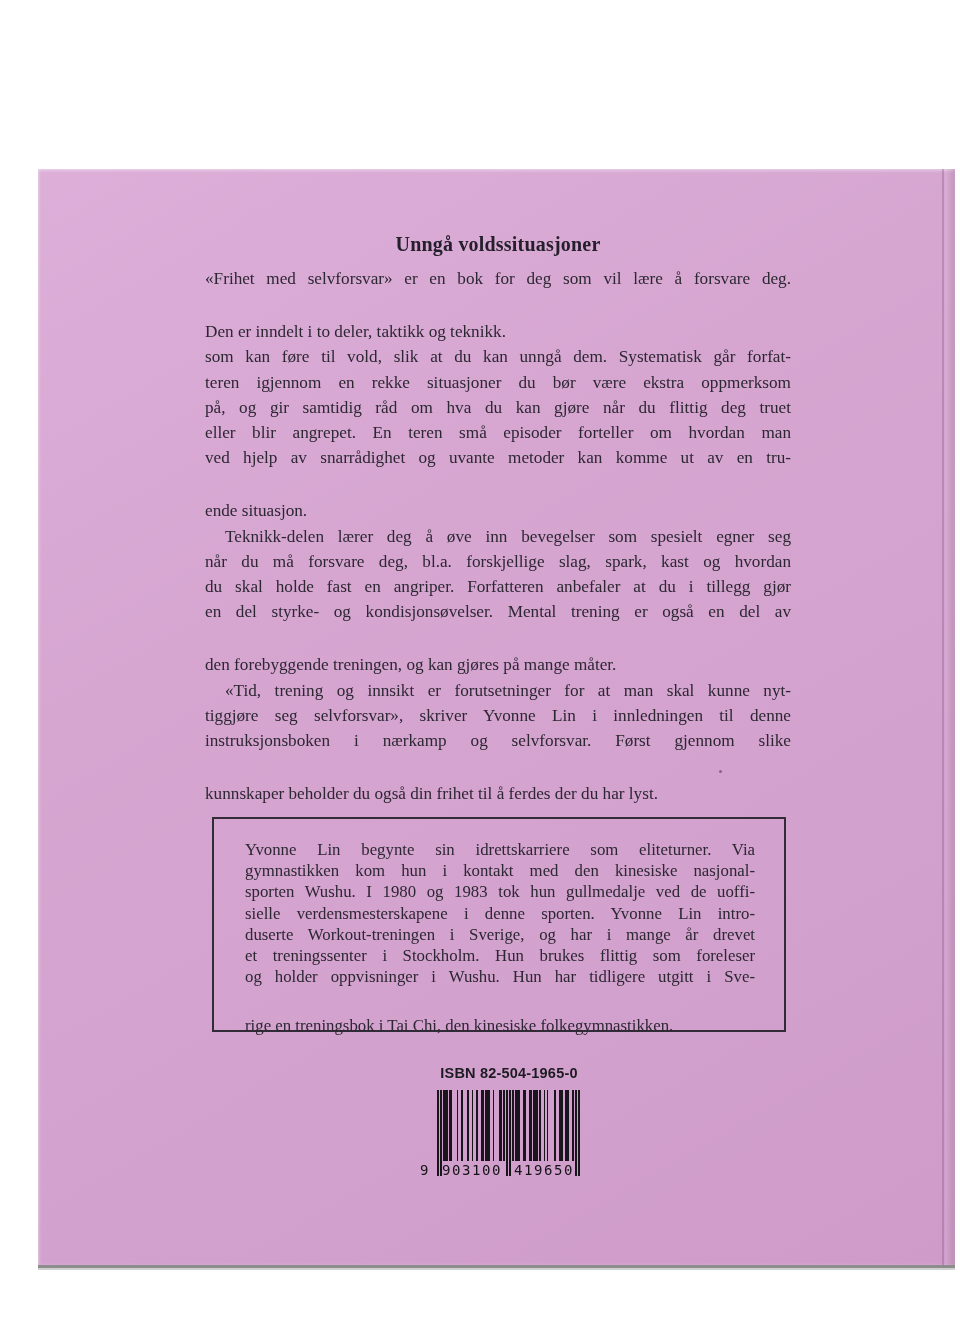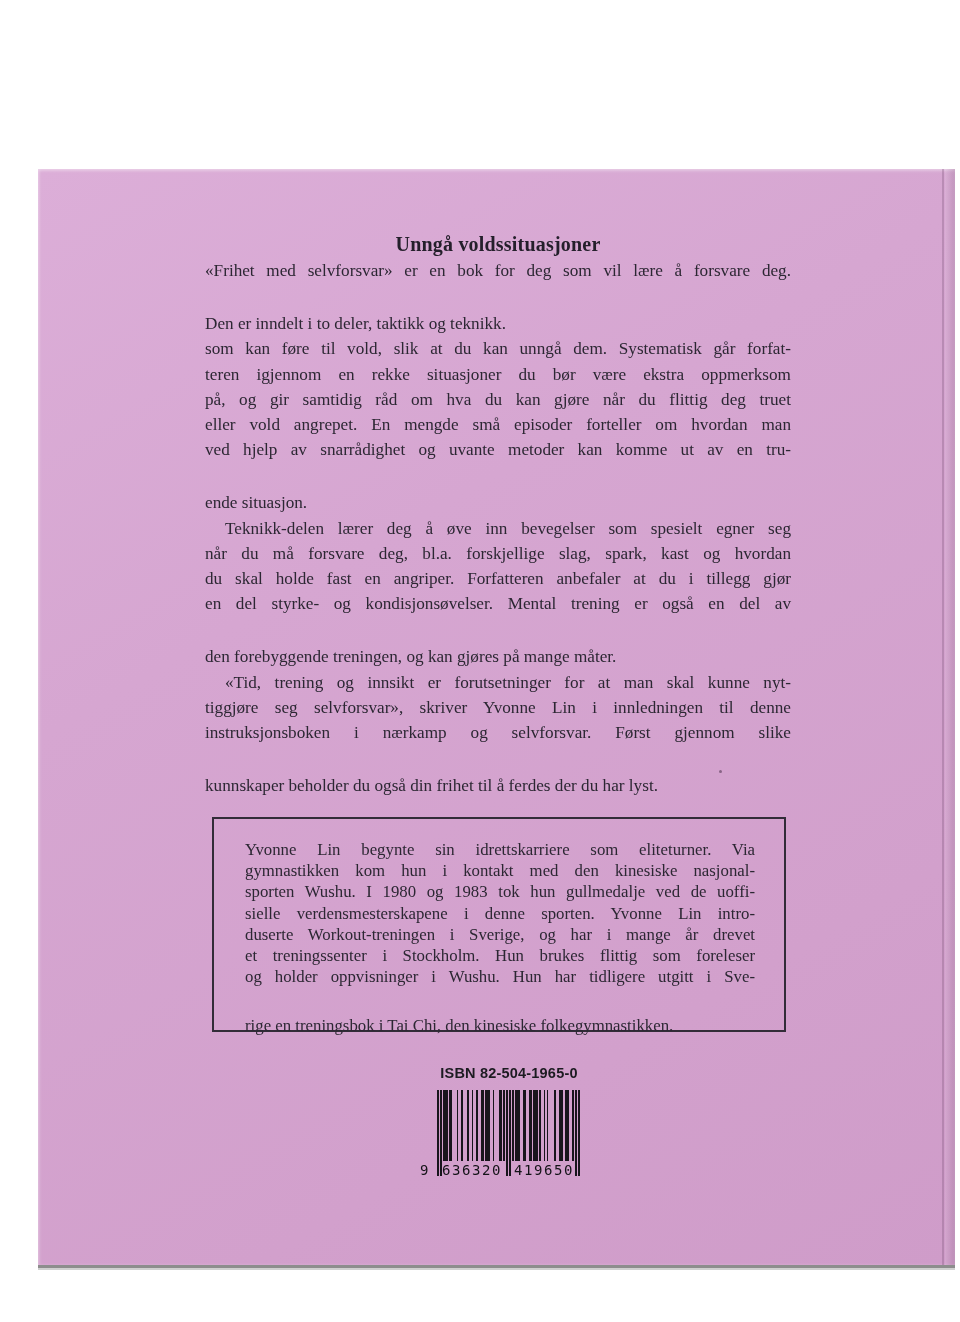--- a/index.html
+++ b/index.html
@@ -29,21 +29,21 @@
     background:rgba(75,50,75,.55);
   }
   
   .textcol{
     position:absolute;left:167px;top:62px;width:586px;
     color:#2c2733;
   }
   .title{
     font-weight:bold;text-align:center;
     font-size:20px;line-height:26px;letter-spacing:.2px;
-    color:#241f2b;margin-bottom:1px;
+    color:#241f2b;margin-bottom:9px;
   }
   .blurb{font-size:17.2px;line-height:25.2px;}
   .line{text-align:justify;text-align-last:justify;}
   .line.para-first{text-indent:20px;}
   .line.para-last{text-align-last:left;margin-top:28px;}
   
   .bio-box{
     position:absolute;left:174px;top:648px;width:574px;height:215px;
     border:2px solid #322c38;box-sizing:border-box;
     padding:20px 29px 0 31px;
@@ -84,21 +84,21 @@
   <div class="textcol">
     <div class="title">
       <div>Unngå voldssituasjoner</div>
     </div>
     <div class="blurb" id="blurb">
         <div class="line">«Frihet med selvforsvar» er en bok for deg som vil lære å forsvare deg.</div>
         <div class="line para-last">Den er inndelt i to deler, taktikk og teknikk.</div>
         <div class="line">som kan føre til vold, slik at du kan unngå dem. Systematisk går forfat-</div>
         <div class="line">teren igjennom en rekke situasjoner du bør være ekstra oppmerksom</div>
         <div class="line">på, og gir samtidig råd om hva du kan gjøre når du flittig deg truet</div>
-        <div class="line">eller vold angrepet. En mengde små episoder forteller om hvordan man</div>
+        <div class="line">eller blir angrepet. En teren små episoder forteller om hvordan man</div>
         <div class="line">ved hjelp av snarrådighet og uvante metoder kan komme ut av en tru-</div>
         <div class="line para-last">ende situasjon.</div>
         <div class="line para-first">Teknikk-delen lærer deg å øve inn bevegelser som spesielt egner seg</div>
         <div class="line">når du må forsvare deg, bl.a. forskjellige slag, spark, kast og hvordan</div>
         <div class="line">du skal holde fast en angriper. Forfatteren anbefaler at du i tillegg gjør</div>
         <div class="line">en del styrke- og kondisjonsøvelser. Mental trening er også en del av</div>
         <div class="line para-last">den forebyggende treningen, og kan gjøres på mange måter.</div>
         <div class="line para-first">«Tid, trening og innsikt er forutsetninger for at man skal kunne nyt-</div>
         <div class="line">tiggjøre seg selvforsvar», skriver Yvonne Lin i innledningen til denne</div>
         <div class="line">instruksjonsboken i nærkamp og selvforsvar. Først gjennom slike</div>
@@ -114,21 +114,21 @@
       <div class="line">duserte Workout-treningen i Sverige, og har i mange år drevet</div>
       <div class="line">et treningssenter i Stockholm. Hun brukes flittig som foreleser</div>
       <div class="line">og holder oppvisninger i Wushu. Hun har tidligere utgitt i Sve-</div>
       <div class="line para-last">rige en treningsbok i Tai Chi, den kinesiske folkegymnastikken.</div>
     </div>
 
   <div class="isbn-label">ISBN 82-504-1965-0</div>
 
   <div class="barcode" id="barcode">
     <span class="lead-digit">9</span>
-    <span class="digit-group" style="left:4px;width:62px;">636320</span>
+    <span class="digit-group" style="left:4px;width:62px;">903100</span>
     <span class="digit-group" style="left:76px;width:62px;">419650</span>
   <div class="bar" style="left: 0px; width: 1.5px; height: 86px;"></div>
       <div class="bar" style="left: 3px; width: 1.5px; height: 86px;"></div>
       <div class="bar" style="left: 6px; width: 1.5px; height: 71px;"></div>
       <div class="bar" style="left: 7.5px; width: 1.5px; height: 71px;"></div>
       <div class="bar" style="left: 9px; width: 1.5px; height: 71px;"></div>
       <div class="bar" style="left: 12px; width: 1.5px; height: 71px;"></div>
       <div class="bar" style="left: 13.5px; width: 1.5px; height: 71px;"></div>
       <div class="bar" style="left: 19.5px; width: 1.5px; height: 71px;"></div>
       <div class="bar" style="left: 24px; width: 1.5px; height: 71px;"></div>

